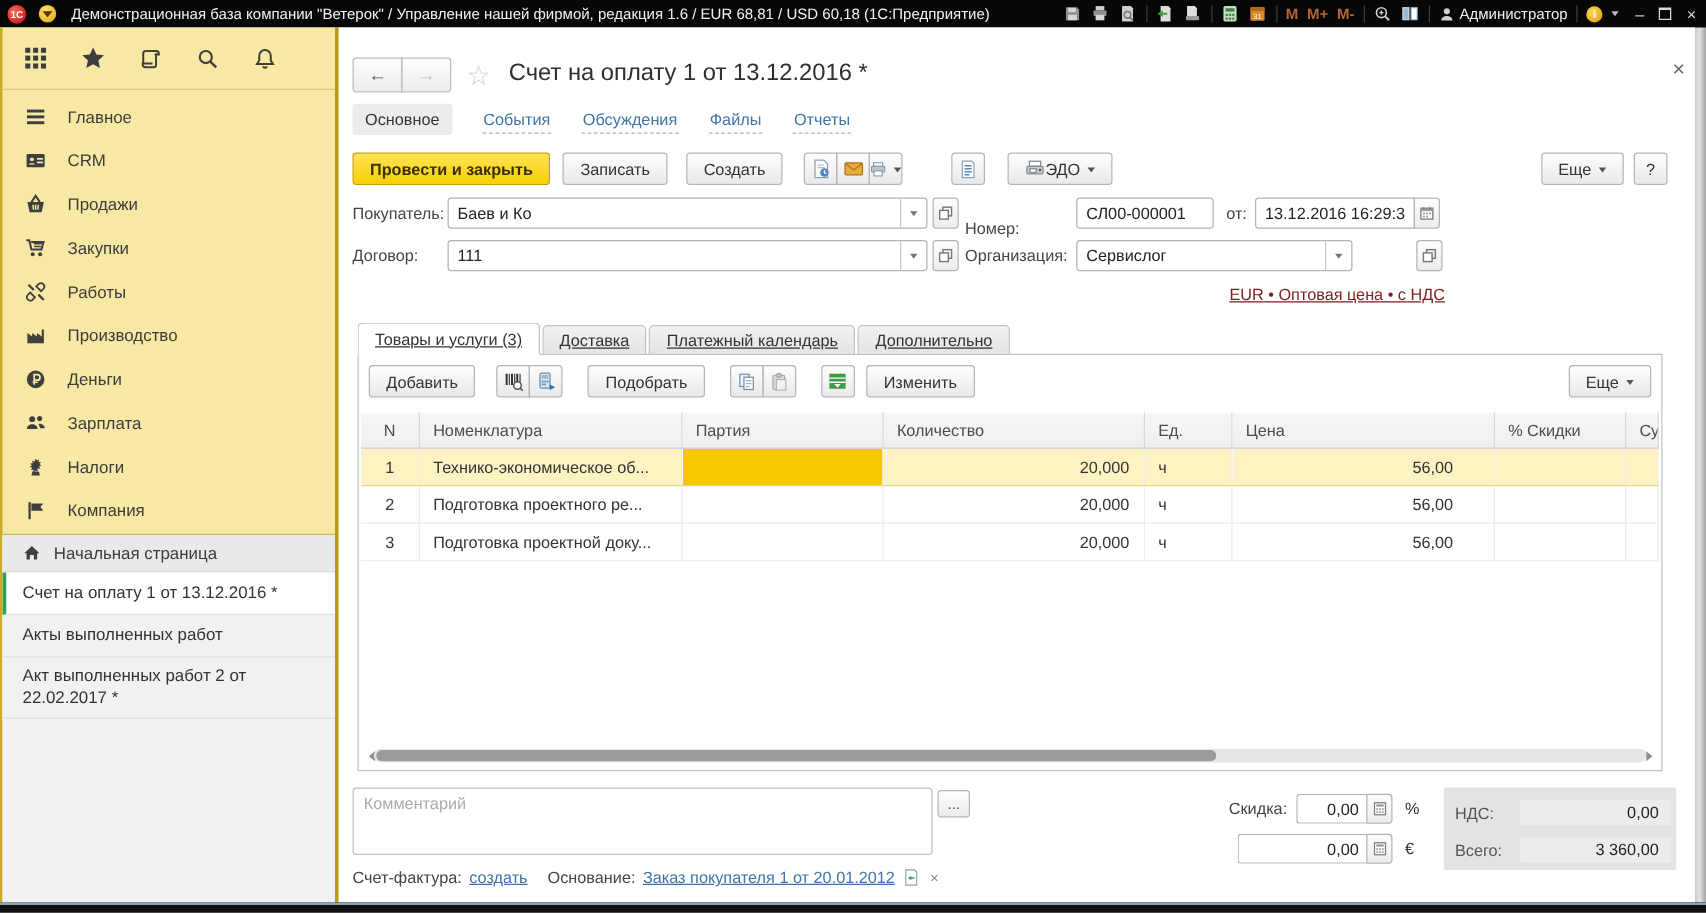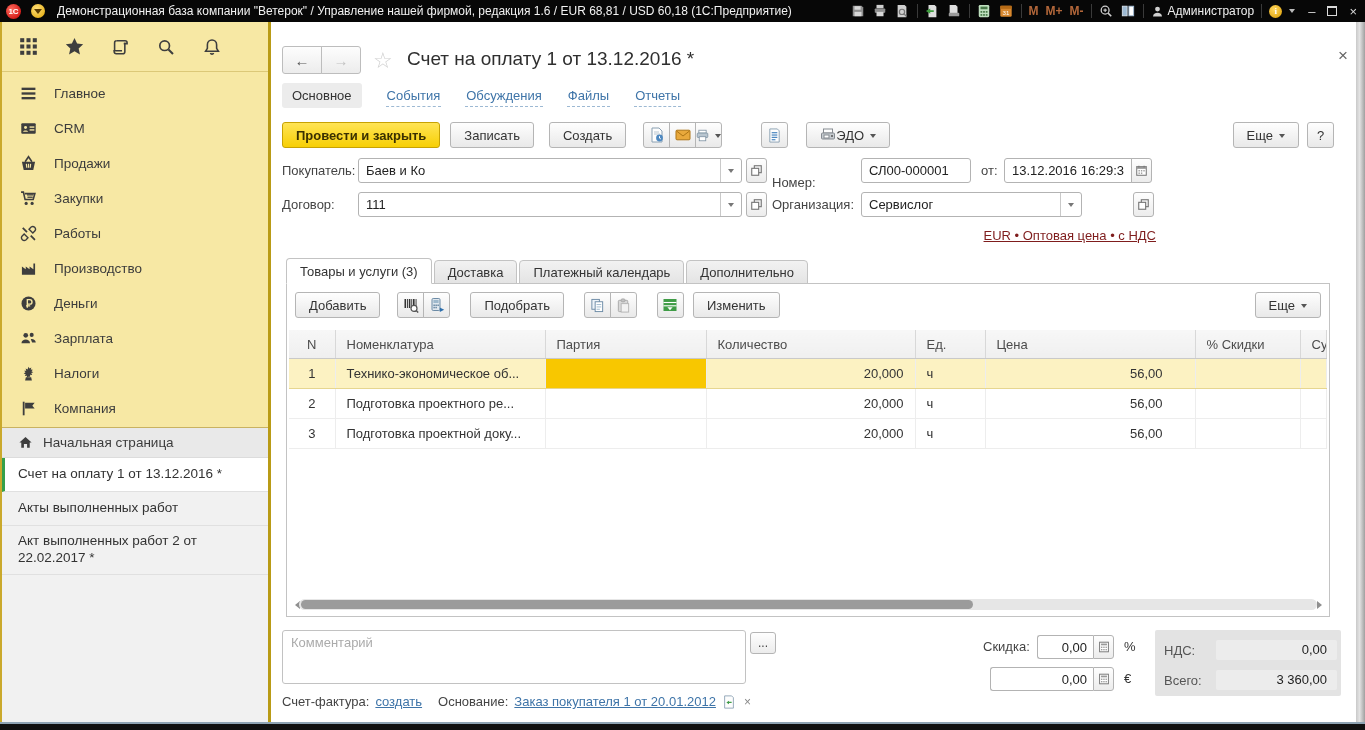--- a/index.html
+++ b/index.html
@@ -76,21 +76,21 @@
   .combo input{border:none;outline:none;flex:1;font-size:13px;color:#222;padding:0 7px;font-family:inherit;background:transparent;min-width:0;}
   .combo .arrow-zone{width:20px;border-left:1px solid #c9c9c9;display:flex;align-items:center;justify-content:center;cursor:pointer;}
   .combo .arrow-zone .tri{border:3.5px solid transparent;border-top:4.5px solid #777;margin-top:4px;}
   .sq-btn{position:absolute;width:21px;height:25px;background:linear-gradient(#fefefe,#ececec);border:1px solid #b3b3b3;border-radius:3px;display:flex;align-items:center;justify-content:center;box-sizing:border-box;cursor:pointer;}
   .plain-input{position:absolute;height:25px;border:1px solid #b3b3b3;border-radius:3px;font-size:13px;color:#222;padding:0 7px;box-sizing:border-box;font-family:inherit;outline:none;}
   .price-link{position:absolute;left:685px;top:206px;width:200px;text-align:right;font-size:13px;}
   .price-link a{color:#7f1d1d;text-decoration:underline;cursor:pointer;margin-top:16px;}
 
   
   .ttabs{position:absolute;left:15px;top:237px;display:flex;align-items:flex-end;height:25px;z-index:3;}
-  .ttab{height:24px;padding:0 13px;display:inline-flex;align-items:center;font-size:13px;color:#333;background:linear-gradient(#f2f2f2,#e4e4e4);border:1px solid #c3c3c3;border-radius:4px 4px 0 0;margin-right:2px;box-sizing:border-box;cursor:pointer;}
+  .ttab{height:24px;padding:0 13px;display:inline-flex;align-items:center;font-size:13px;color:#333;background:linear-gradient(#f2f2f2,#e4e4e4);border:1px solid #c3c3c3;border-radius:4px 4px 0 0;margin-right:2px;box-sizing:border-box;cursor:pointer;text-decoration:underline;}
   .ttab.active{background:#fff;height:26px;border-bottom:1px solid #fff;}
 
   
   .panel{position:absolute;left:15px;top:261px;width:1044px;height:334px;border:1px solid #c3c3c3;background:#fff;box-sizing:border-box;}
   .panel-toolbar{position:absolute;left:8px;top:8px;display:flex;align-items:center;}
   .panel-more{position:absolute;right:8px;top:8px;}
   .tblwrap{position:absolute;left:2px;top:46px;right:2px;}
   table.grid{width:100%;border-collapse:collapse;table-layout:fixed;font-size:13px;color:#333;}
   table.grid th{background:linear-gradient(#f7f7f7,#efefef);font-weight:normal;color:#4c4c4c;text-align:left;padding:0 11px;height:28px;border-right:1px solid #d8d8d8;border-bottom:1px solid #c9c9c9;overflow:hidden;white-space:nowrap;}
   table.grid td{padding:0 11px;height:29px;border-right:1px solid #ededed;border-bottom:1px solid #ededed;overflow:hidden;white-space:nowrap;}

